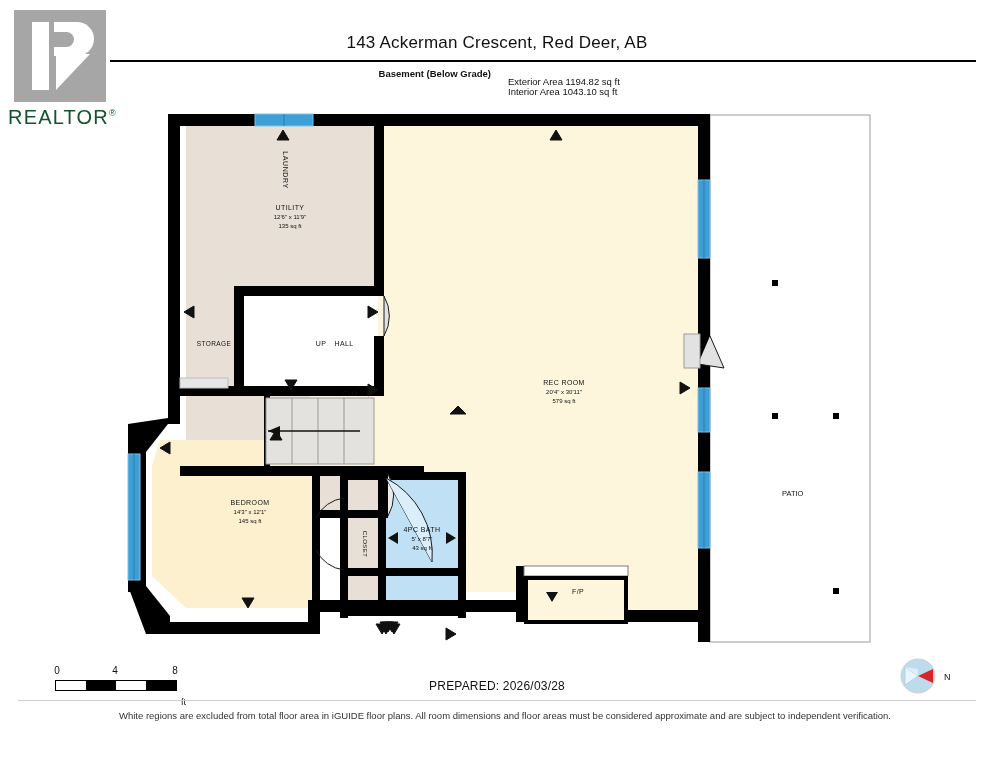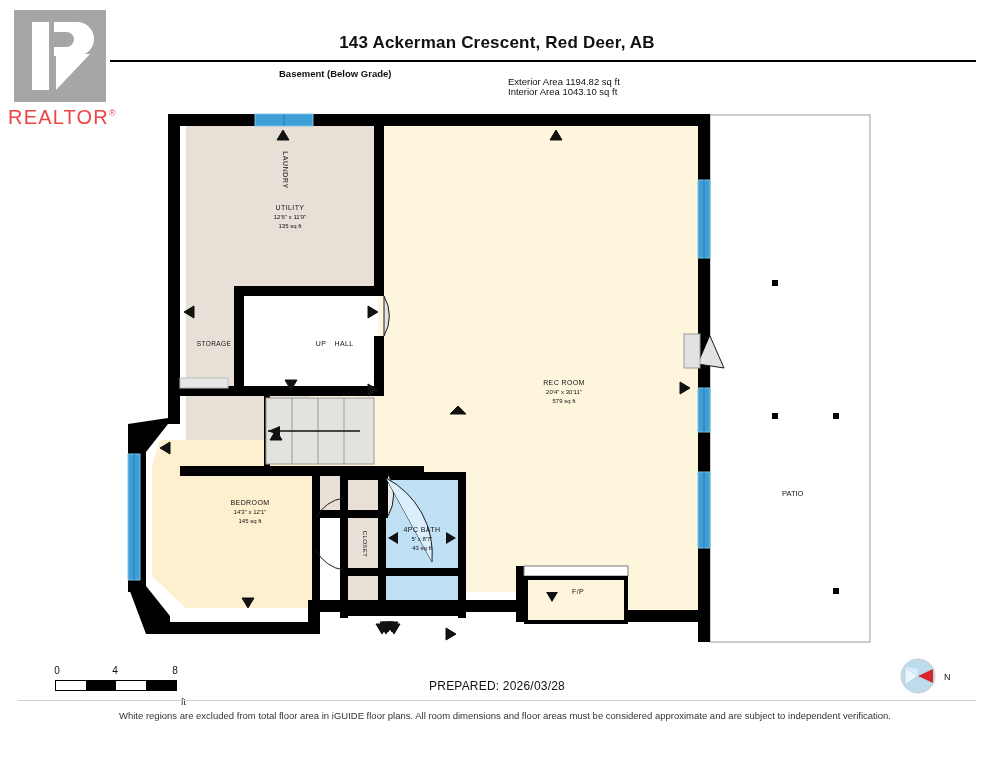--- a/index.html
+++ b/index.html
@@ -10,27 +10,27 @@
   .page{position:absolute;inset:0;}
 
   
   #realtor-logo{position:absolute;left:8px;top:10px;width:112px;height:122px;}
   #realtor-logo .mark{position:absolute;left:6px;top:0;width:92px;height:92px;background:#a6a6a6;}
   #realtor-logo .bar{position:absolute;left:18px;top:12px;width:17px;height:68px;background:#fff;}
   #realtor-logo .rbow{position:absolute;left:40px;top:12px;width:40px;height:34px;background:#fff;border-radius:0 20px 20px 0;}
   #realtor-logo .rhole{position:absolute;left:40px;top:22px;width:20px;height:15px;background:#a6a6a6;border-radius:0 9px 9px 0;}
   #realtor-logo .rleg{position:absolute;left:42px;top:44px;width:0;height:0;
      border-left:34px solid #fff;border-bottom:36px solid transparent;}
-  #realtor-logo .word{position:absolute;left:0;top:96px;font-size:20px;letter-spacing:1.2px;color:#ef4444;font-weight:400;}
+  #realtor-logo .word{position:absolute;left:0;top:96px;font-size:20px;letter-spacing:1.2px;color:#14532d;font-weight:400;}
   #realtor-logo .reg{font-size:9px;vertical-align:super;}
 
   #title-rule{position:absolute;left:110px;top:60px;width:866px;height:2px;background:#000;}
   #page-title{position:absolute;left:0;top:33px;width:994px;text-align:center;
-     font-size:17px;font-weight:bold;letter-spacing:.2px;}
-  #level-label{position:absolute;left:279px;top:68px;width:240px;text-align:left;
+     font-size:17px;font-weight:normal;letter-spacing:.2px;}
+  #level-label{position:absolute;left:251px;top:68px;width:240px;text-align:right;
      font-size:9.5px;font-weight:bold;}
   #area-ext{position:absolute;left:508px;top:68px;font-size:9.5px;margin-top:8px;}
   #area-int{position:absolute;left:508px;top:86px;font-size:9.5px;text-align:right;}
 
   
   #floorplan{position:absolute;left:0;top:100px;width:994px;height:560px;}
   #floorplan svg{display:block;}
 
   
   #scalebar{position:absolute;left:55px;top:665px;width:140px;}

